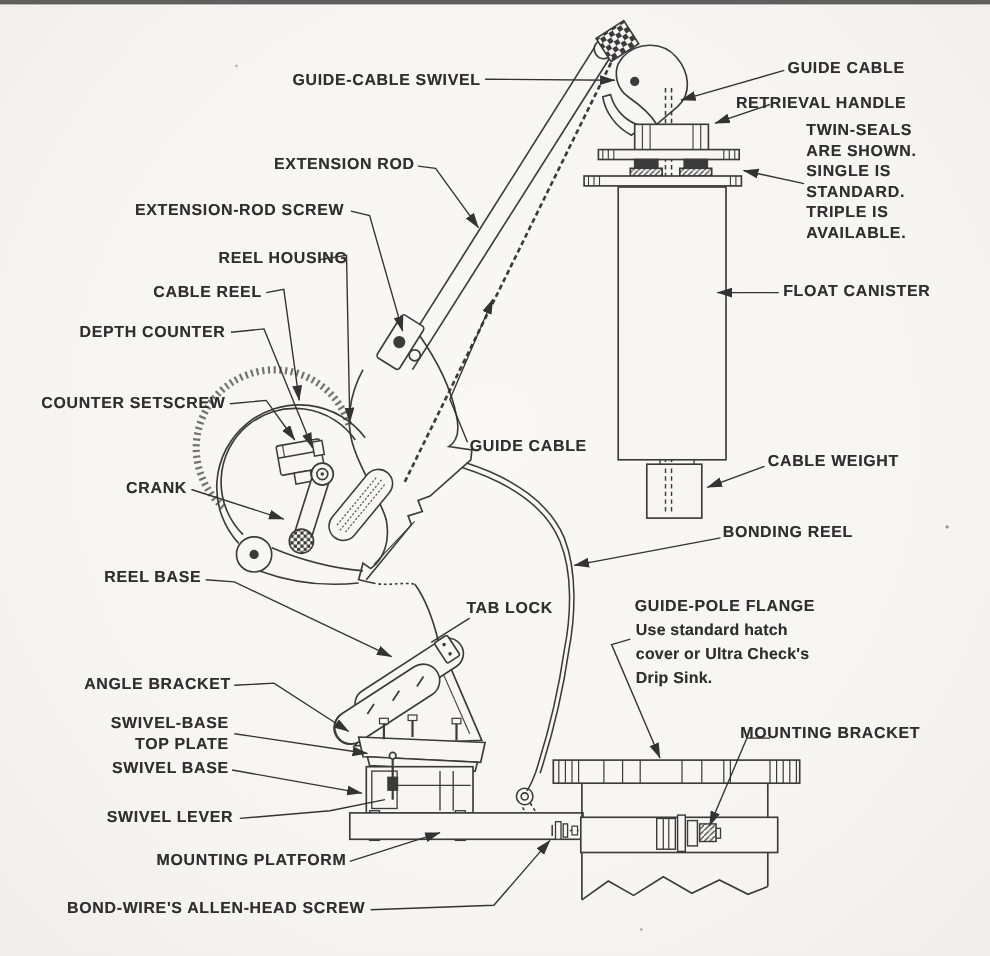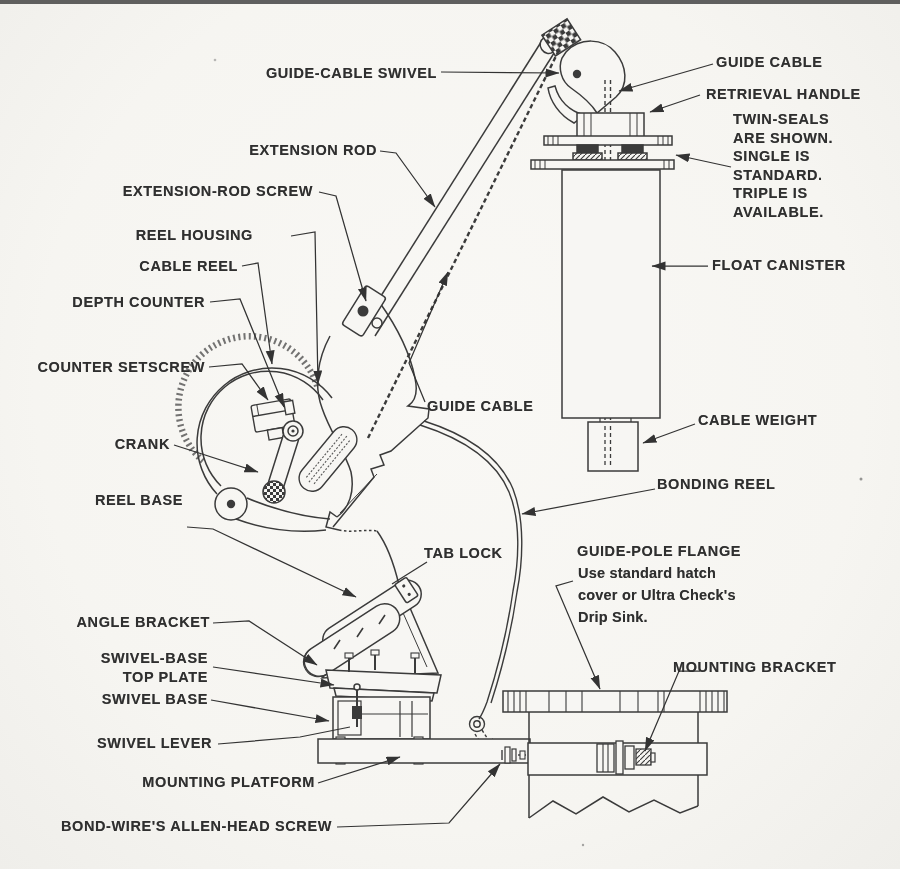--- a/index.html
+++ b/index.html
@@ -220,38 +220,38 @@
     <circle cx="861" cy="479" r="1.5" fill="#555" opacity=".6"></circle>
     <circle cx="583" cy="845" r="1.2" fill="#555" opacity=".5"></circle>
     <circle cx="215" cy="60" r="1.3" fill="#777" opacity=".5"></circle>
   </svg>
 
   <div class="topbar"></div>
 
   <div class="lbl rt" style="right:463px;top:65px;">GUIDE-CABLE SWIVEL</div>
   <div class="lbl rt" style="right:523px;top:142px;">EXTENSION ROD</div>
   <div class="lbl rt" style="right:587px;top:183px;">EXTENSION-ROD SCREW</div>
-  <div class="lbl rt" style="right:647px;top:227px;">REEL HOUSING</div>
+  <div class="lbl rt" style="right:584px;top:227px;">REEL HOUSING</div>
   <div class="lbl rt" style="right:662px;top:258px;">CABLE REEL</div>
   <div class="lbl rt" style="right:695px;top:294px;">DEPTH COUNTER</div>
   <div class="lbl rt" style="right:695px;top:359px;">COUNTER SETSCREW</div>
   <div class="lbl rt" style="right:730px;top:436px;">CRANK</div>
-  <div class="lbl rt" style="right:717px;top:492px;margin-left:12px;">REEL BASE</div>
+  <div class="lbl rt" style="right:717px;top:517px;margin-left:12px;">REEL BASE</div>
   <div class="lbl rt" style="right:690px;top:614px;">ANGLE BRACKET</div>
   <div class="lbl rt multiline" style="right:692px;top:649px;">
     <div>SWIVEL-BASE</div>
     <div>TOP PLATE</div>
   </div>
   <div class="lbl rt" style="right:692px;top:691px;">SWIVEL BASE</div>
   <div class="lbl rt" style="right:688px;top:735px;">SWIVEL LEVER</div>
   <div class="lbl rt" style="right:585px;top:774px;">MOUNTING PLATFORM</div>
   <div class="lbl rt" style="right:568px;top:818px;">BOND-WIRE'S ALLEN-HEAD SCREW</div>
 
   <div class="lbl" style="left:716px;top:54px;">GUIDE CABLE</div>
-  <div class="lbl" style="left:706px;top:86px;text-align:center;">RETRIEVAL HANDLE</div>
+  <div class="lbl" style="left:669px;top:86px;text-align:center;">RETRIEVAL HANDLE</div>
   <div class="lbl multiline" style="left:733px;top:110px;">
     <div>TWIN-SEALS</div>
     <div>ARE SHOWN.</div>
     <div>SINGLE IS</div>
     <div>STANDARD.</div>
     <div>TRIPLE IS</div>
     <div>AVAILABLE.</div>
   </div>
   <div class="lbl" style="left:712px;top:257px;">FLOAT CANISTER</div>
   <div class="lbl" style="left:698px;top:412px;">CABLE WEIGHT</div>

